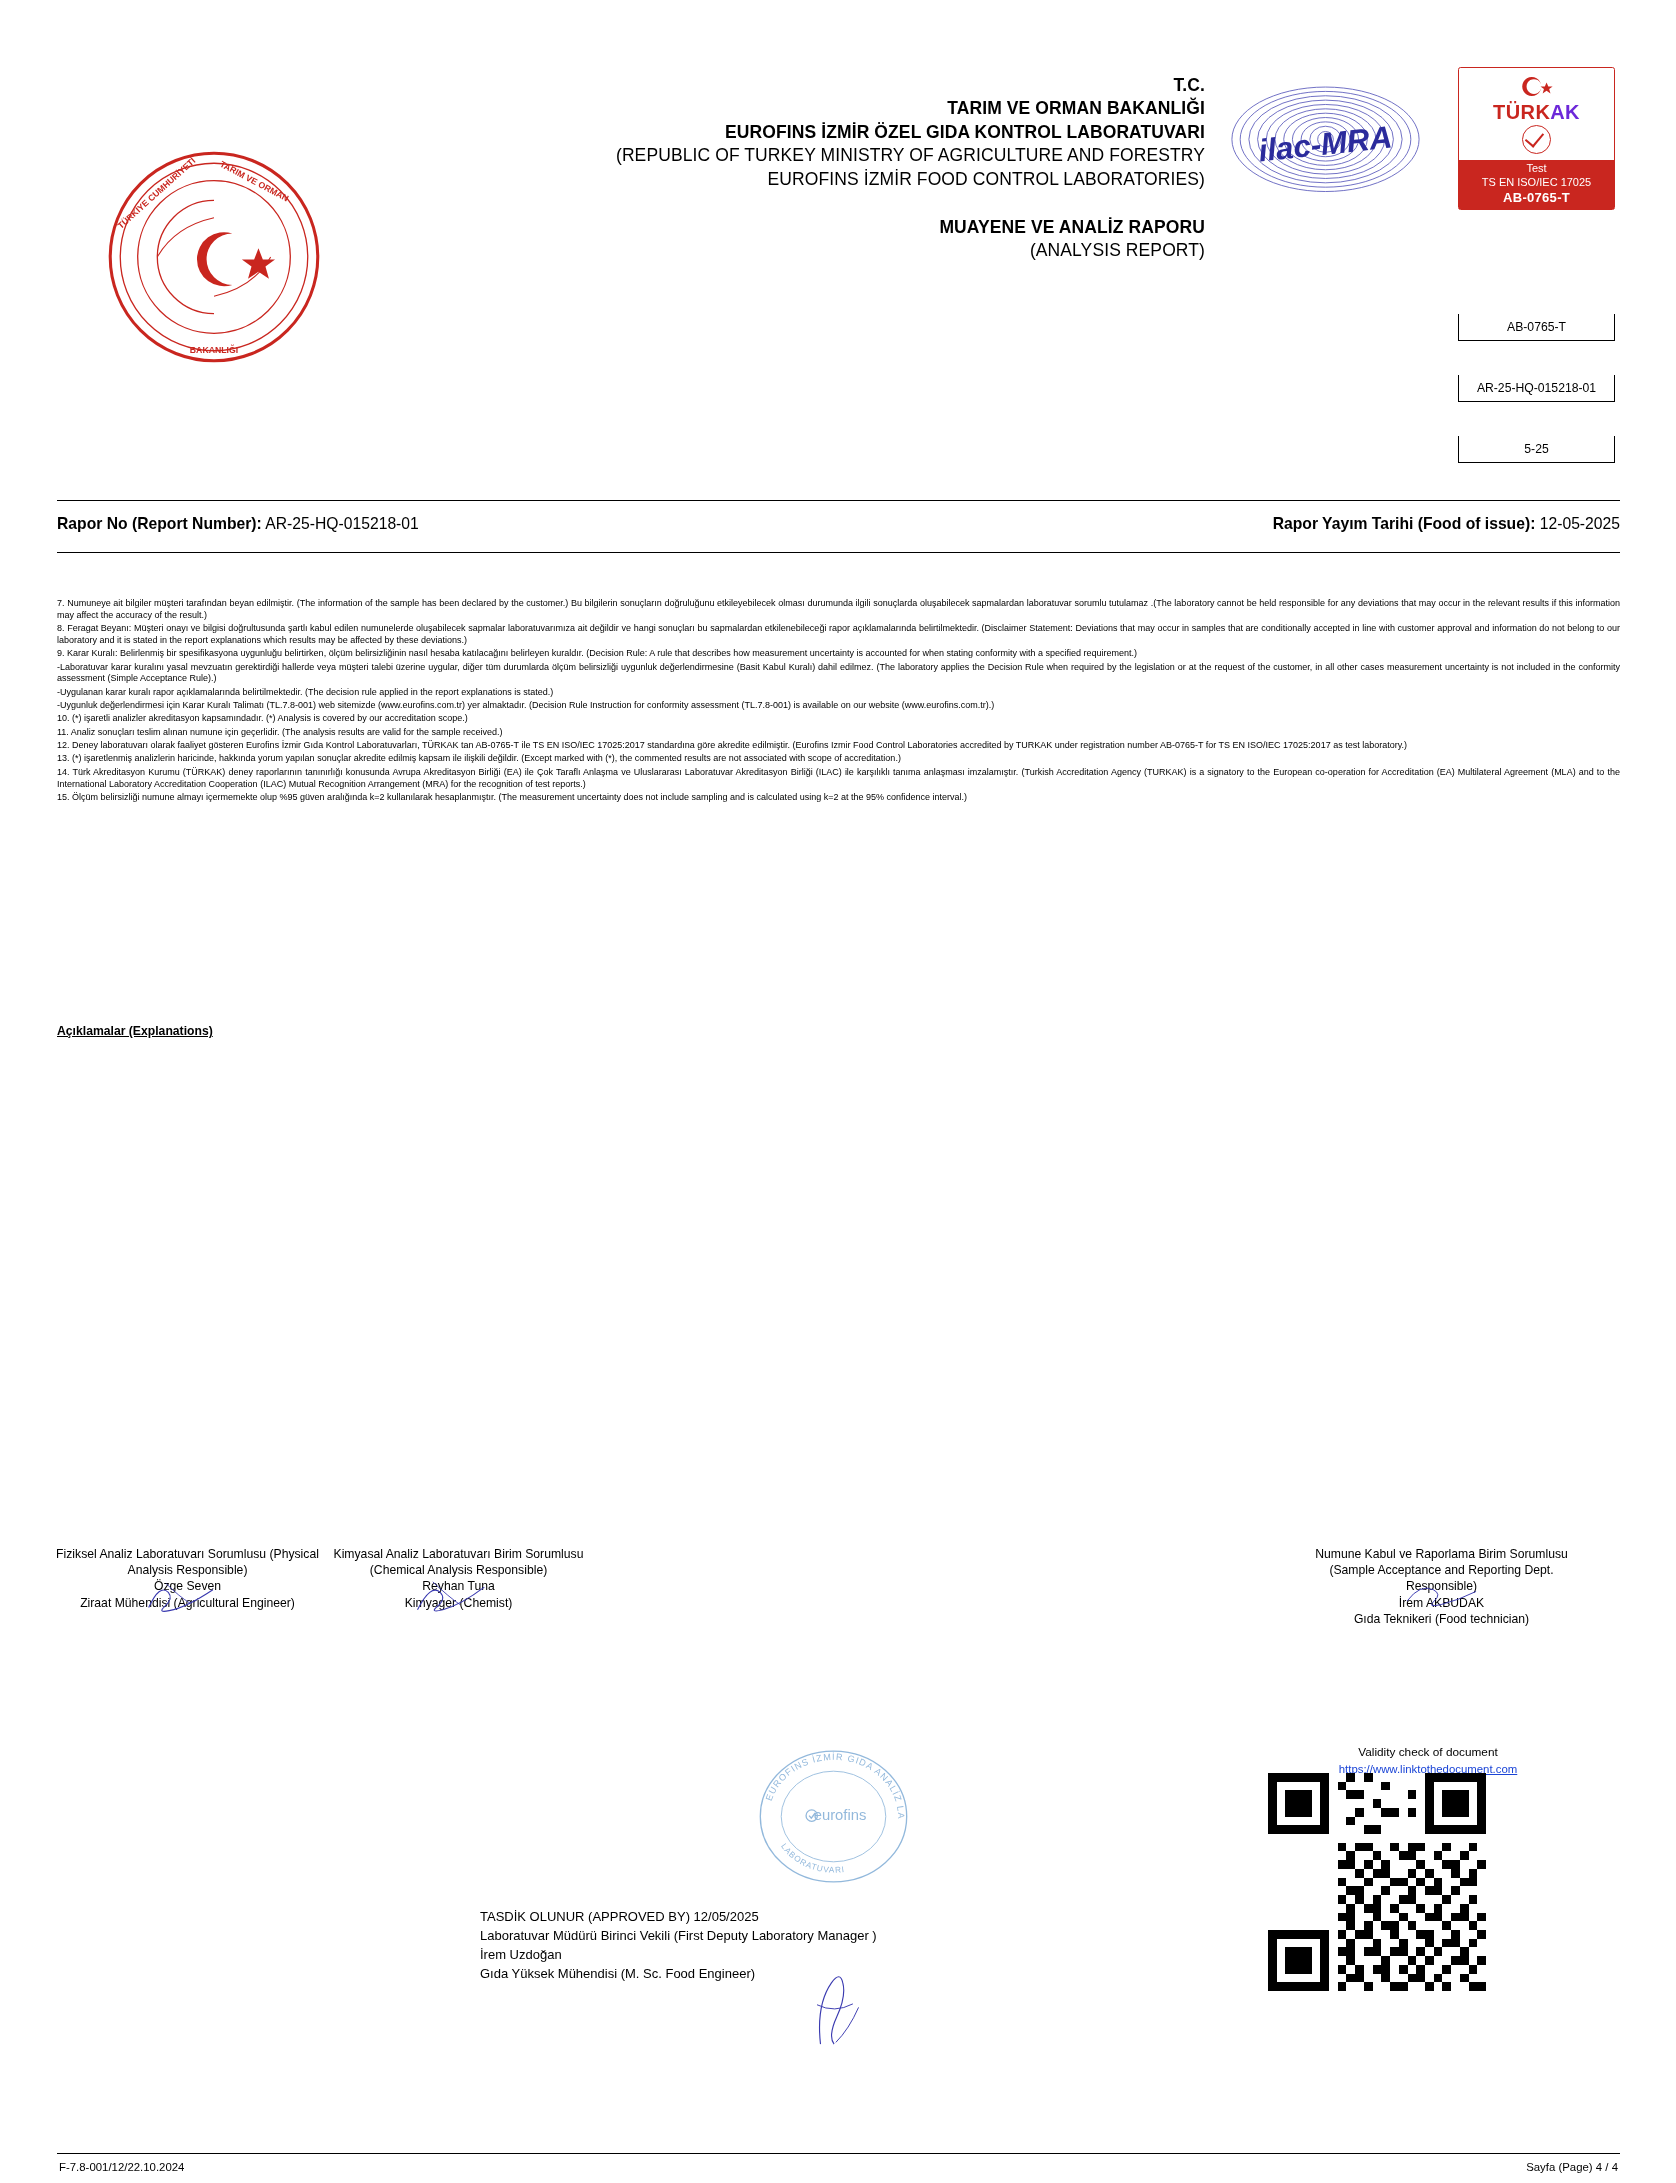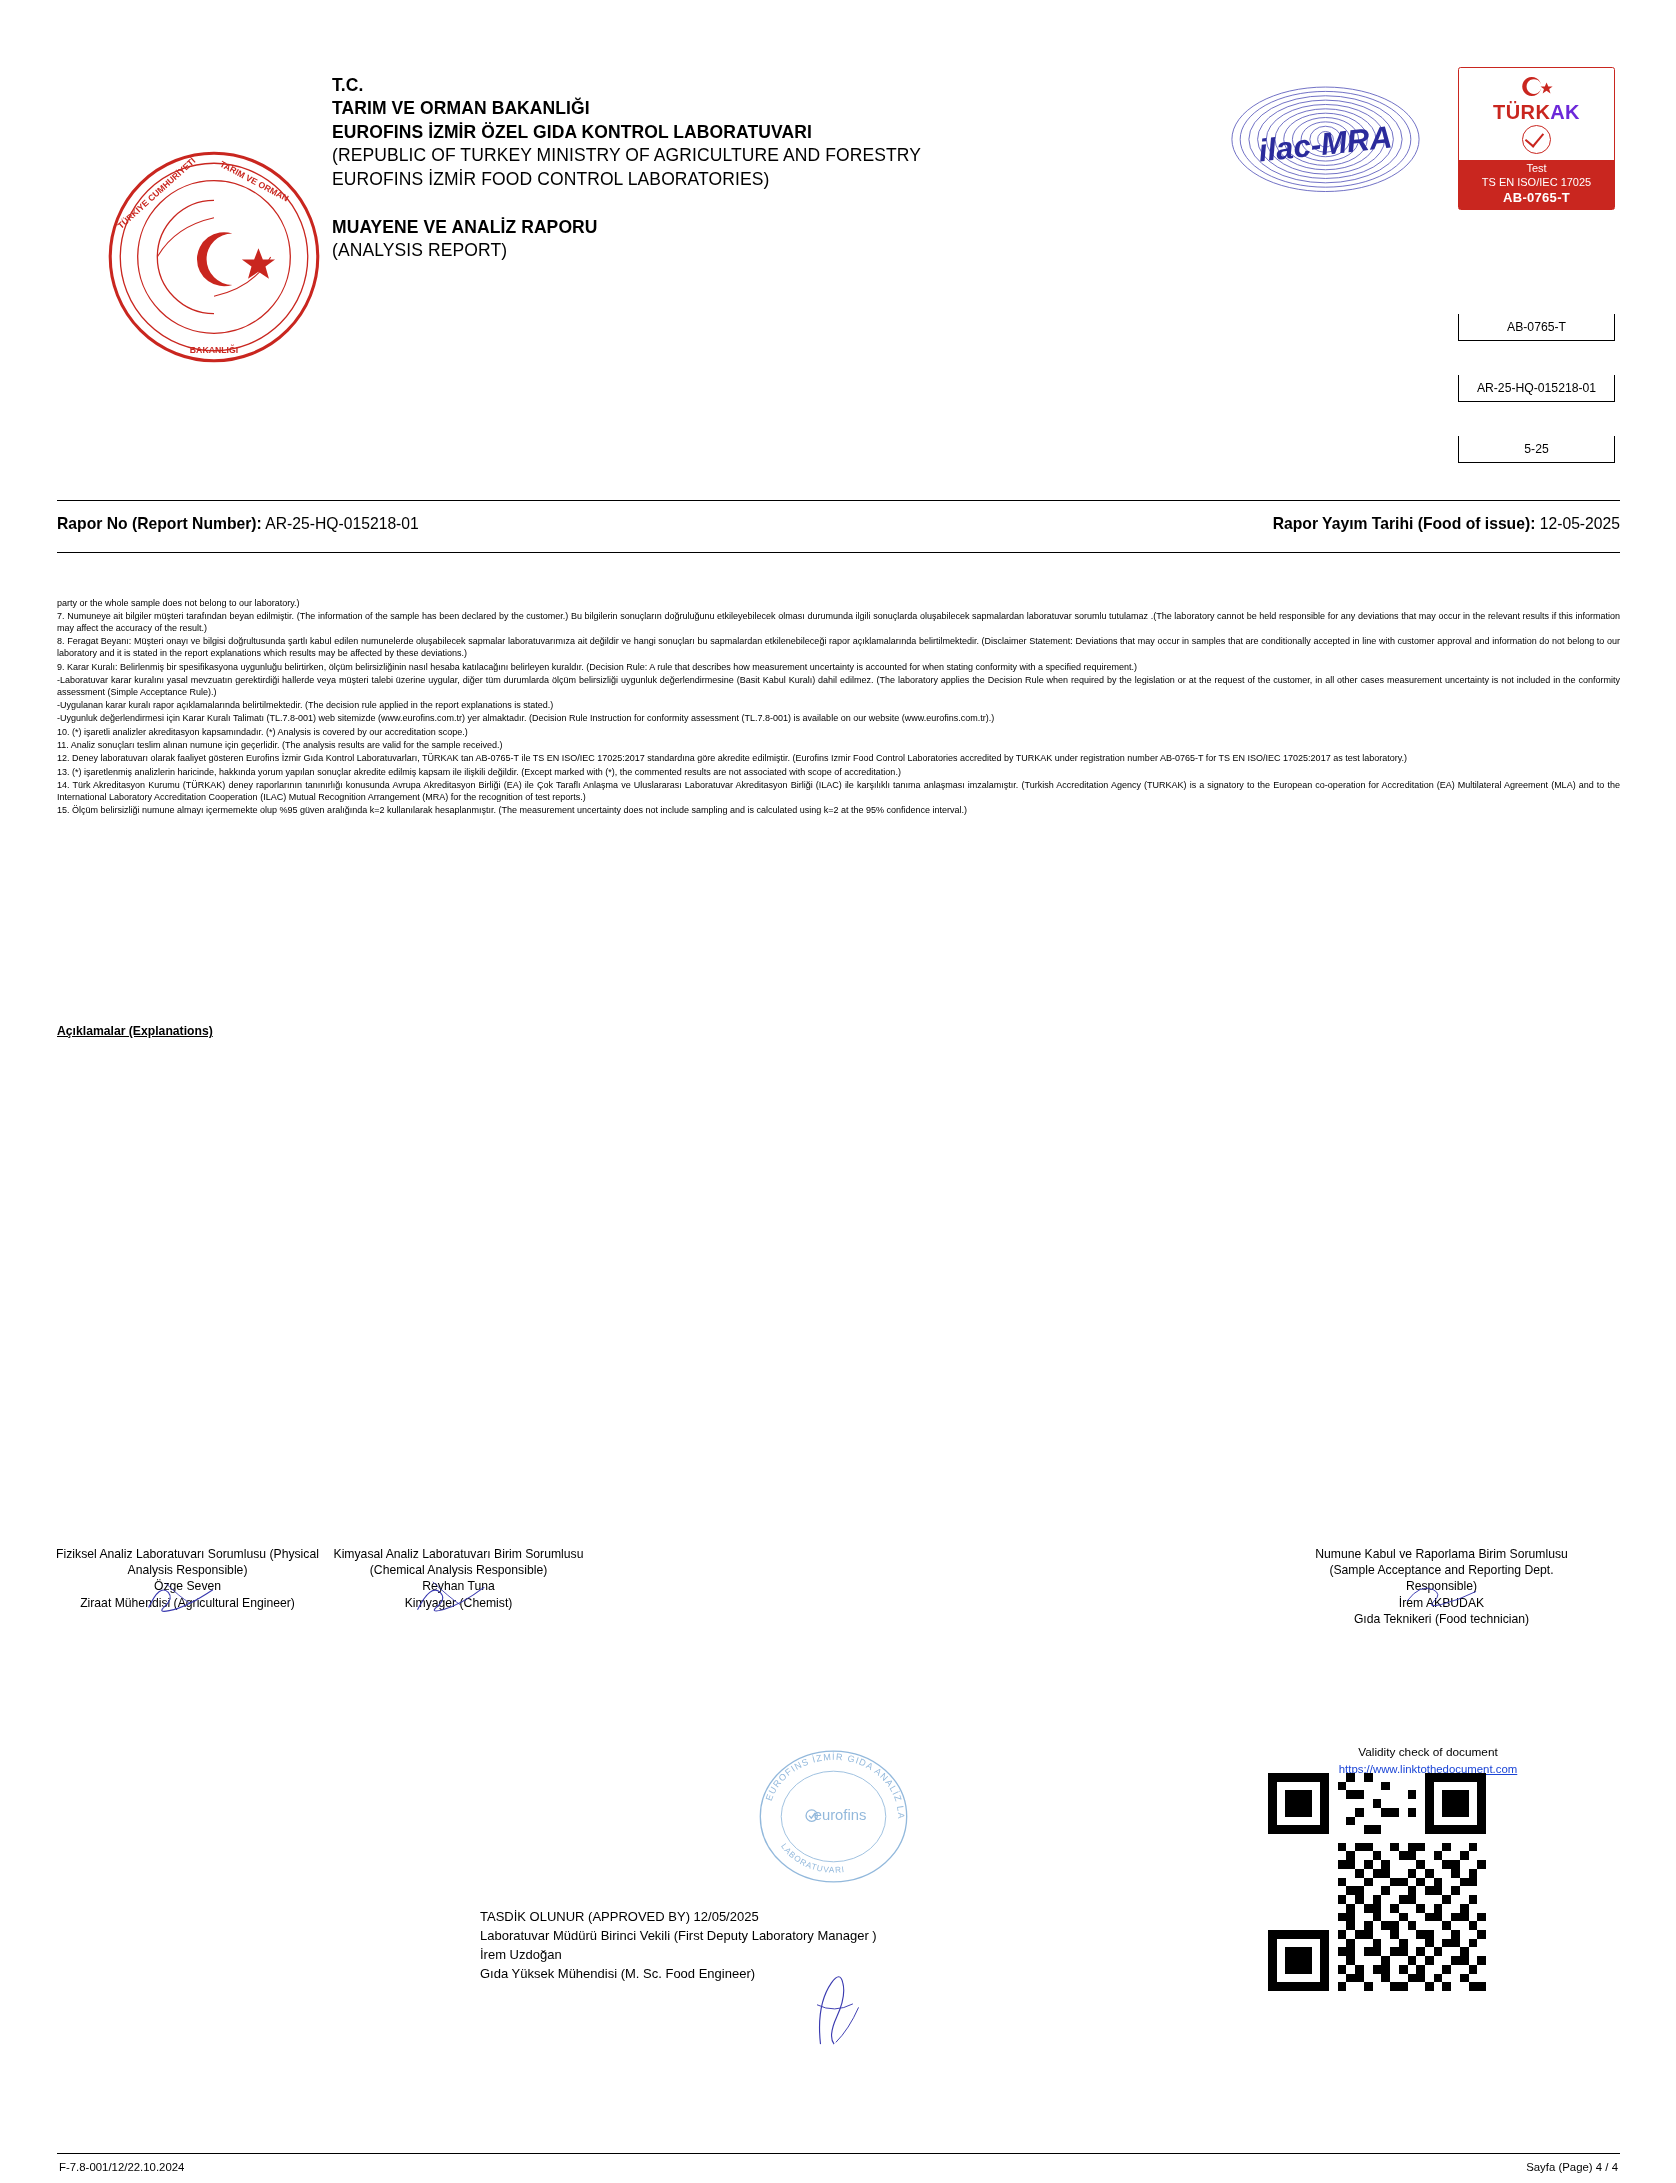--- a/index.html
+++ b/index.html
@@ -36,21 +36,21 @@
     width: 218px;
     height: 218px;
   }
   .crest svg { display: block; }
 
   .header-titles {
     position: absolute;
     left: 332px;
     top: 48px;
     width: 873px;
-    text-align: left;
+    text-align: right;
   }
   .header-titles .ln {
     font-size: 17.5px;
     line-height: 1.34;
     font-weight: bold;
     letter-spacing: 0.1px;
   }
   .header-titles .ln.reg {
     font-weight: normal;
   }
@@ -395,21 +395,20 @@
       <span>AR-25-HQ-015218-01</span>
     </div>
     <div class="right">
       <b>Rapor Yayım Tarihi (Food of issue):</b>
       <span>12-05-2025</span>
     </div>
   </div>
   <div class="rule-bottom"></div>
 
   <div class="explanations">
-    <p>party or the whole sample does not belong to our laboratory.)</p>
     <p>7. Numuneye ait bilgiler müşteri tarafından beyan edilmiştir. (The information of the sample has been declared by the customer.) Bu bilgilerin sonuçların doğruluğunu etkileyebilecek olması durumunda ilgili sonuçlarda oluşabilecek sapmalardan laboratuvar sorumlu tutulamaz .(The laboratory cannot be held responsible for any deviations that may occur in the relevant results if this information may affect the accuracy of the result.)</p>
     <p>8. Feragat Beyanı: Müşteri onayı ve bilgisi doğrultusunda şartlı kabul edilen numunelerde oluşabilecek sapmalar laboratuvarımıza ait değildir ve hangi sonuçları bu sapmalardan etkilenebileceği rapor açıklamalarında belirtilmektedir. (Disclaimer Statement: Deviations that may occur in samples that are conditionally accepted in line with customer approval and information do not belong to our laboratory and it is stated in the report explanations which results may be affected by these deviations.)</p>
     <p>9. Karar Kuralı: Belirlenmiş bir spesifikasyona uygunluğu belirtirken, ölçüm belirsizliğinin nasıl hesaba katılacağını belirleyen kuraldır. (Decision Rule: A rule that describes how measurement uncertainty is accounted for when stating conformity with a specified requirement.)</p>
     <p>-Laboratuvar karar kuralını yasal mevzuatın gerektirdiği hallerde veya müşteri talebi üzerine uygular, diğer tüm durumlarda ölçüm belirsizliği uygunluk değerlendirmesine (Basit Kabul Kuralı) dahil edilmez. (The laboratory applies the Decision Rule when required by the legislation or at the request of the customer, in all other cases measurement uncertainty is not included in the conformity assessment (Simple Acceptance Rule).)</p>
     <p>-Uygulanan karar kuralı rapor açıklamalarında belirtilmektedir. (The decision rule applied in the report explanations is stated.)</p>
     <p>-Uygunluk değerlendirmesi için Karar Kuralı Talimatı (TL.7.8-001) web sitemizde (www.eurofins.com.tr) yer almaktadır. (Decision Rule Instruction for conformity assessment (TL.7.8-001) is available on our website (www.eurofins.com.tr).)</p>
     <p>10. (*) işaretli analizler akreditasyon kapsamındadır. (*) Analysis is covered by our accreditation scope.)</p>
     <p>11. Analiz sonuçları teslim alınan numune için geçerlidir. (The analysis results are valid for the sample received.)</p>
     <p>12. Deney laboratuvarı olarak faaliyet gösteren Eurofins İzmir Gıda Kontrol Laboratuvarları, TÜRKAK tan AB-0765-T ile TS EN ISO/IEC 17025:2017 standardına göre akredite edilmiştir. (Eurofins Izmir Food Control Laboratories accredited by TURKAK under registration number AB-0765-T for TS EN ISO/IEC 17025:2017 as test laboratory.)</p>
     <p>13. (*) işaretlenmiş analizlerin haricinde, hakkında yorum yapılan sonuçlar akredite edilmiş kapsam ile ilişkili değildir. (Except marked with (*), the commented results are not associated with scope of accreditation.)</p>

